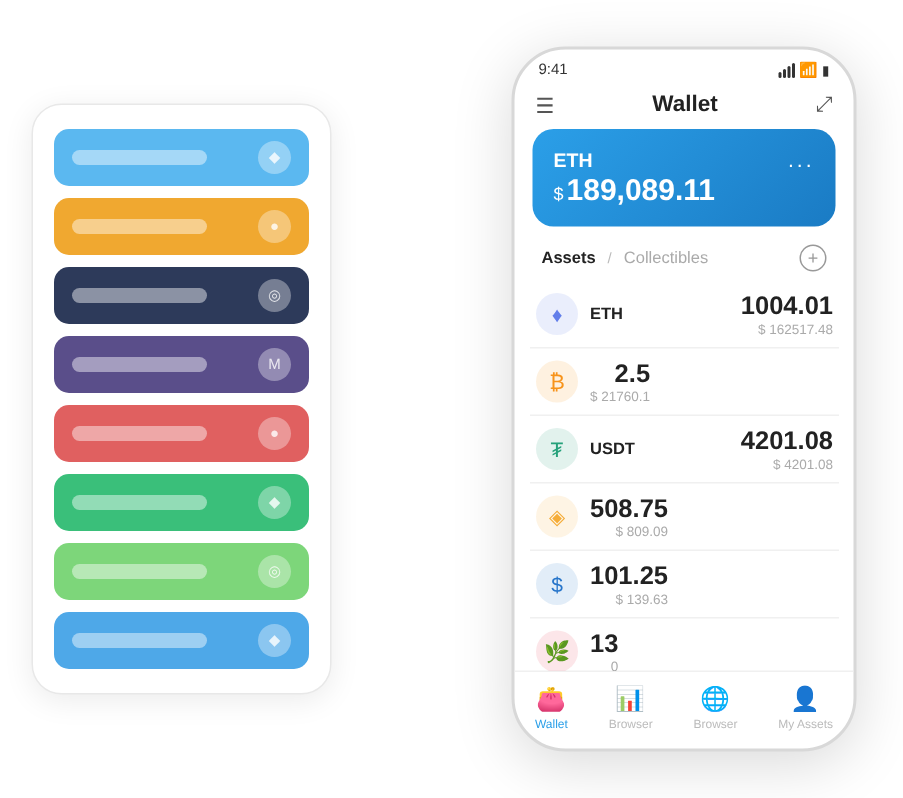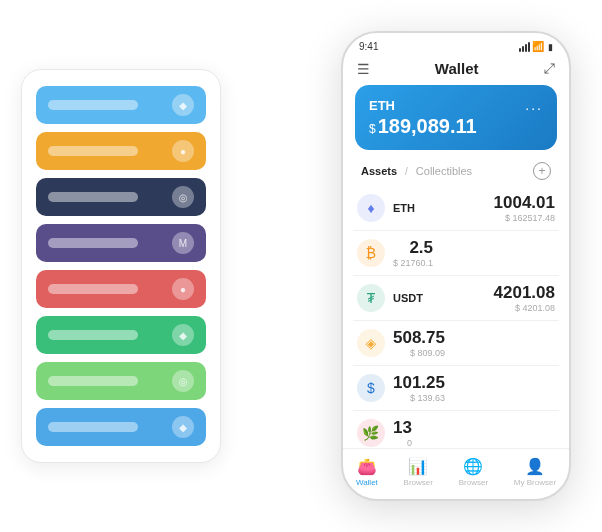--- a/index.html
+++ b/index.html
@@ -446,18 +446,18 @@
         <div class="nav-item">
           <div class="nav-icon">📊</div>
           <div class="nav-label">Browser</div>
         </div>
         <div class="nav-item">
           <div class="nav-icon">🌐</div>
           <div class="nav-label">Browser</div>
         </div>
         <div class="nav-item">
           <div class="nav-icon">👤</div>
-          <div class="nav-label">My Browser</div>
+          <div class="nav-label">My Assets</div>
         </div>
       </div>
 
   </div>
 </div>
 
 </body></html>

